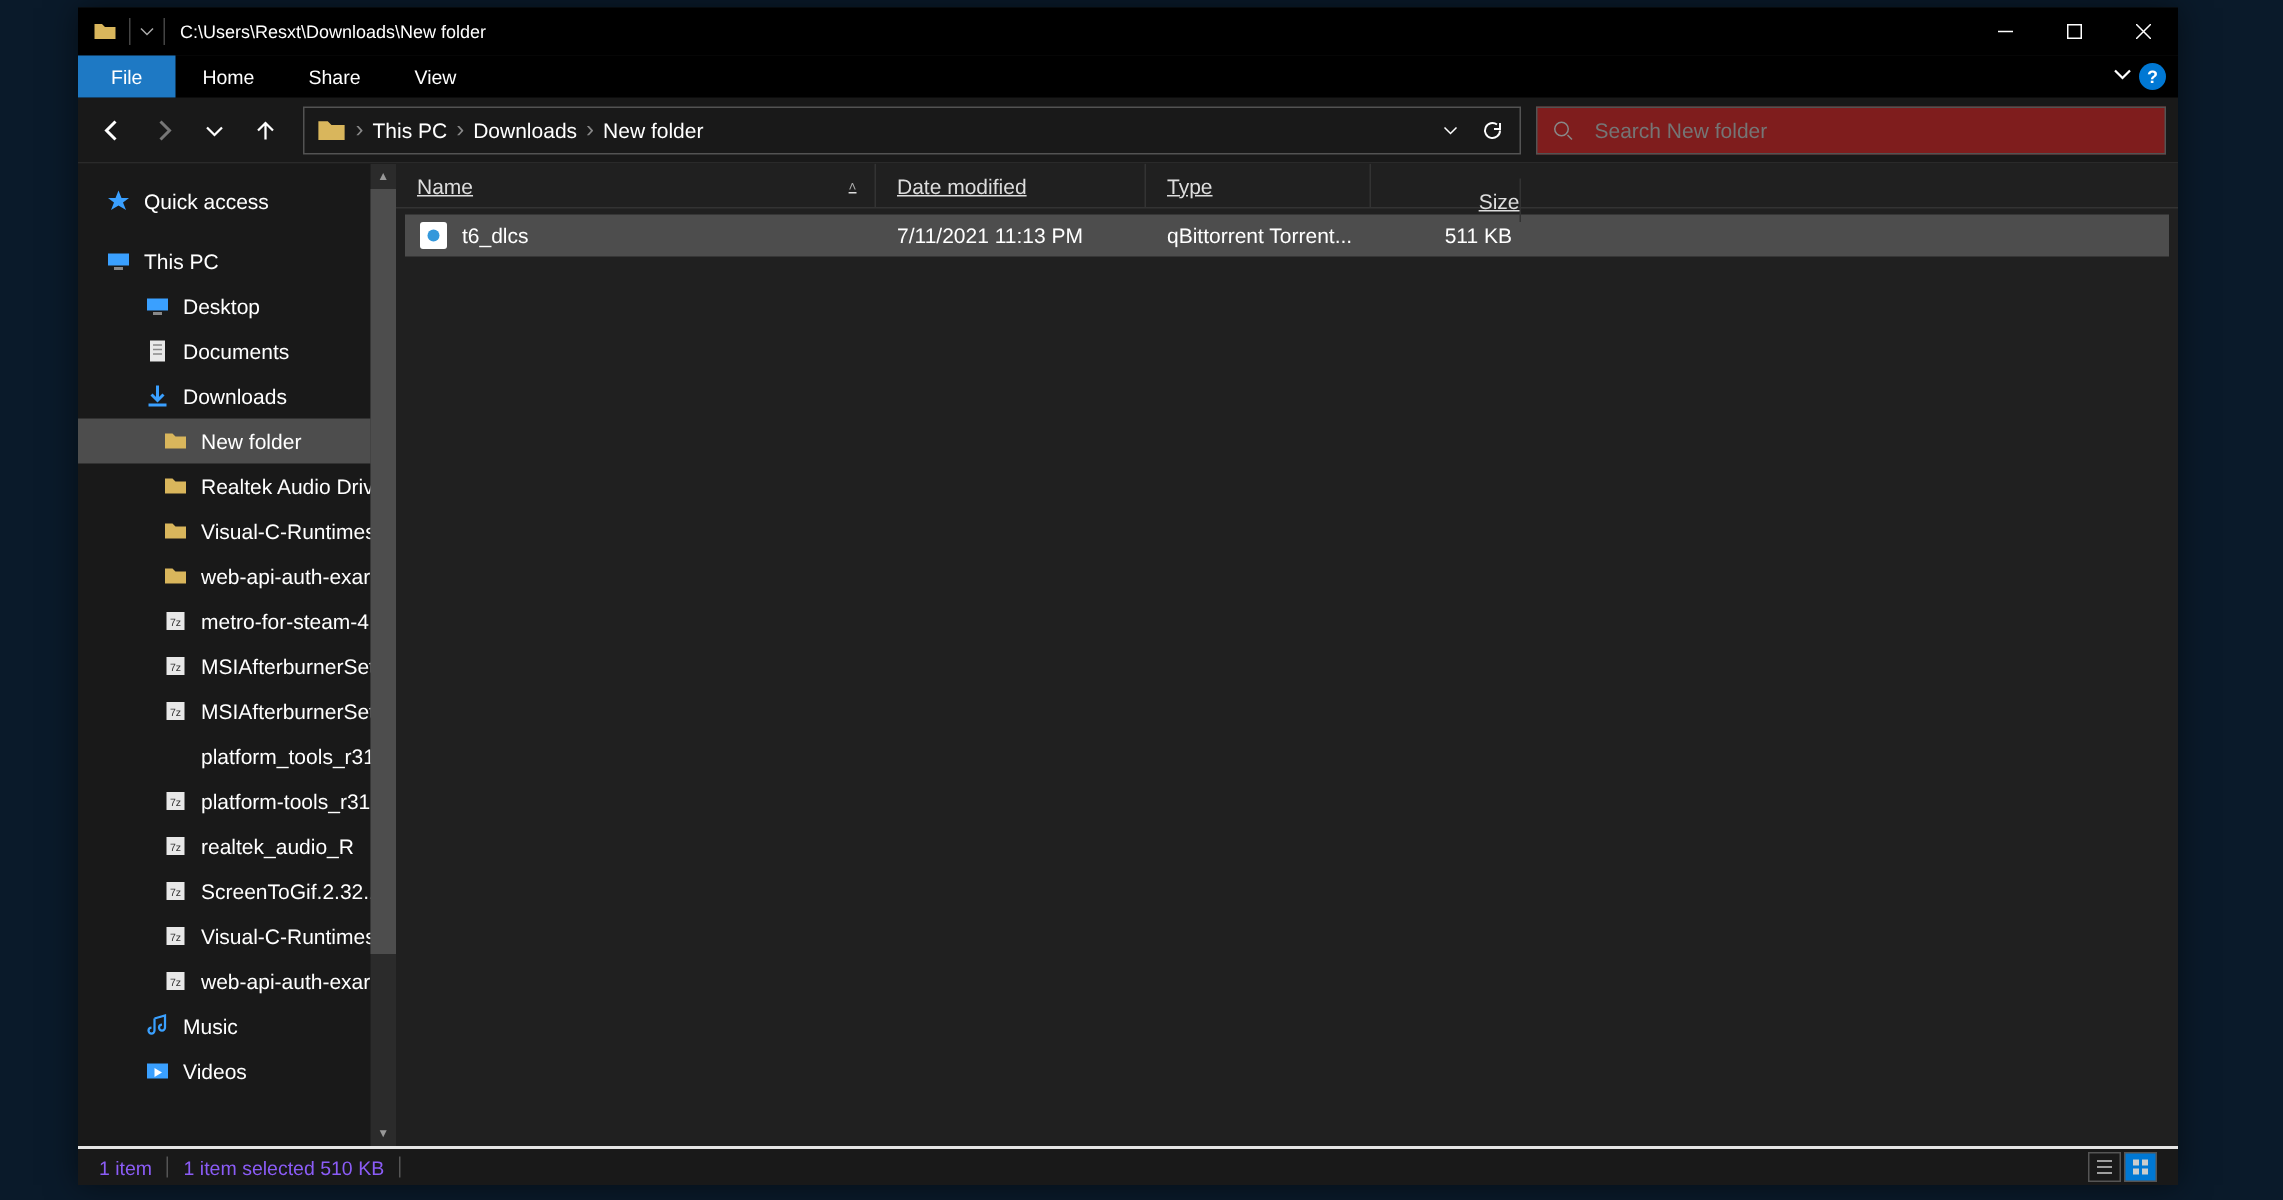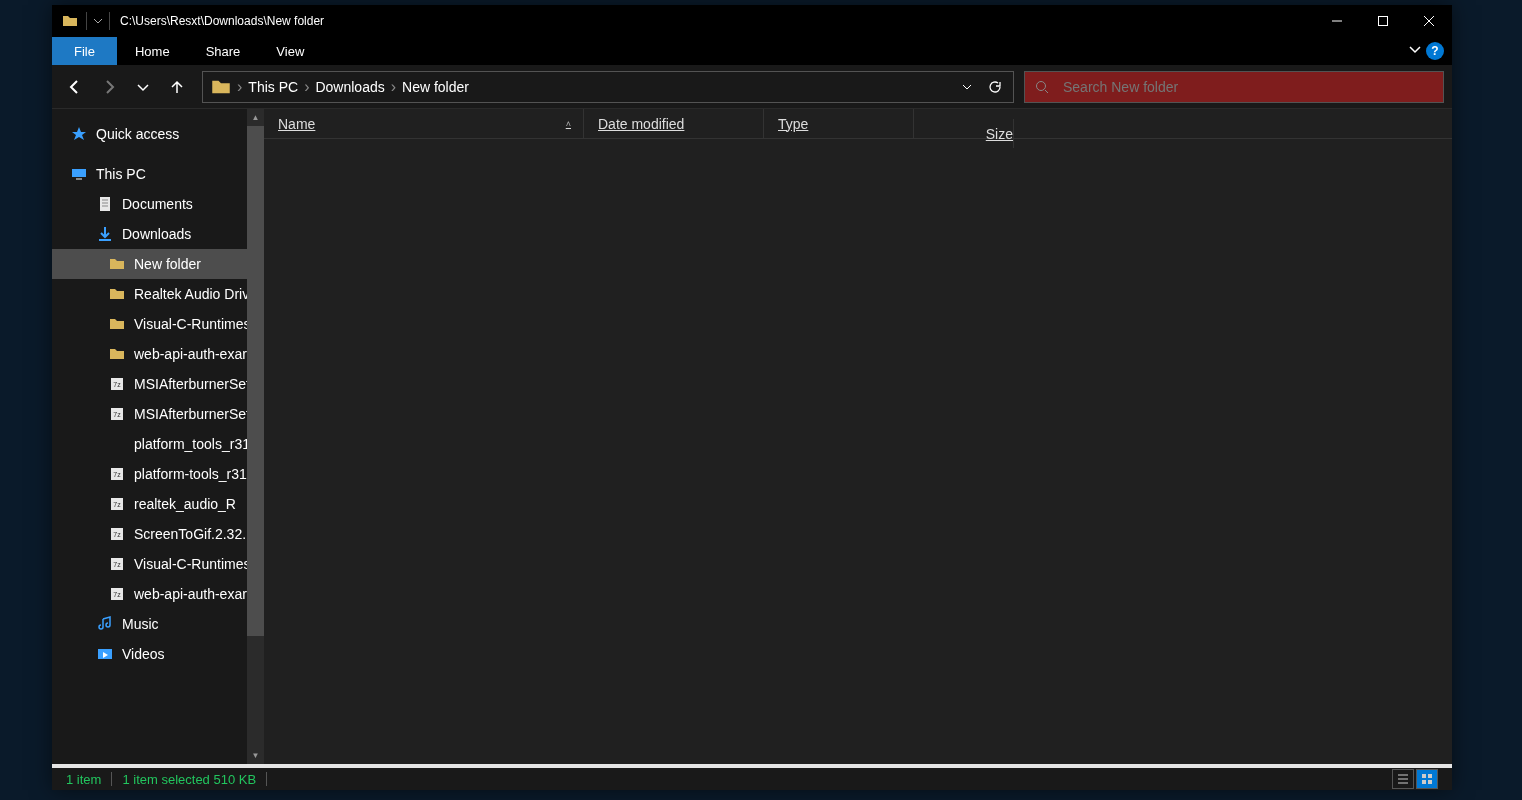--- a/index.html
+++ b/index.html
@@ -57,21 +57,21 @@
 .col .sortind { margin-left: auto; margin-right: 12px; font-size: 9px; color: #aaa; }
 .filerow { display: flex; align-items: center; height: 28px; margin: 4px 6px 0 6px; background: #4d4d4d; color: #fff; font-size: 14px; }
 .filerow .cell { padding-left: 8px; }
 .filerow .name-cell { width: 320px; display: flex; align-items: center; }
 .filerow .date-cell { width: 180px; }
 .filerow .type-cell { width: 150px; white-space: nowrap; overflow: hidden; text-overflow: ellipsis; }
 .filerow .size-cell { width: 100px; text-align: right; padding-right: 12px; }
 .file-icon { width: 18px; height: 18px; margin-right: 10px; margin-left: 2px; background: #fff; border-radius: 2px; position: relative; display: flex; align-items: center; justify-content: center; }
 .file-icon::after { content: ""; width: 8px; height: 8px; background: #3498db; border-radius: 50%; }
 
-.statusbar { height: 26px; background: #191919; border-top: 4px solid #e5e5e5; display: flex; align-items: center; color: #22c55e; font-size: 13px; padding: 0 14px; }
+.statusbar { height: 26px; background: #191919; border-top: 2px solid #e5e5e5; display: flex; align-items: center; color: #8b5cf6; font-size: 13px; padding: 0 14px; }
 .statusbar .ssep { width: 1px; height: 14px; background: #555; margin: 0 10px; }
 .statusbar .viewbtns { margin-left: auto; display: flex; gap: 2px; }
 .viewbtns div { width: 22px; height: 20px; border: 1px solid #555; display: flex; align-items: center; justify-content: center; }
 .viewbtns .active { background: #0078d4; }
 .viewbtns svg { width: 12px; height: 12px; fill: #ccc; }
 
 svg.folder path{ fill:#d9b65c; }
 </style>
 </head>
 <body>
@@ -195,20 +195,29 @@
               <rect x="1" y="3" width="14" height="8" fill="#3aa0ff"></rect>
               <rect x="5" y="12" width="6" height="2" fill="#888"></rect>
             </svg>
           </span>
         <span>This PC</span>
       </div>
       <div id="thispc-children">
           <div class="side-item child">
             <span class="side-icon">
               <svg viewBox="0 0 16 16" width="16" height="16">
+                <rect x="1" y="3" width="14" height="8" fill="#3aa0ff"></rect>
+                <rect x="5" y="12" width="6" height="2" fill="#888"></rect>
+              </svg>
+            </span>
+            <span>Desktop</span>
+          </div>
+          <div class="side-item child">
+            <span class="side-icon">
+              <svg viewBox="0 0 16 16" width="16" height="16">
                 <rect x="3" y="1" width="10" height="14" fill="#e8e8e8"></rect>
                 <path d="M5 4h6M5 7h6M5 10h6" stroke="#888"></path>
               </svg>
             </span>
             <span>Documents</span>
           </div>
           <div class="side-item child">
             <span class="side-icon">
               <svg viewBox="0 0 16 16" width="16" height="16">
                 <path d="M8 1v9M4 7l4 4 4-4" stroke="#3aa0ff" fill="none" stroke-width="2"></path>
@@ -241,20 +250,29 @@
             </span>
             <span>Visual-C-Runtimes-</span>
           </div>
           <div class="side-item grandchild">
             <span class="side-icon">
               <svg viewBox="0 0 16 16" width="16" height="16">
                 <path d="M1 3h5l2 2h7v8H1z" fill="#d9b65c"></path>
               </svg>
             </span>
             <span>web-api-auth-exar</span>
+          </div>
+          <div class="side-item grandchild">
+            <span class="side-icon">
+              <svg viewBox="0 0 16 16" width="16" height="16">
+                <rect x="2" y="2" width="12" height="12" fill="#e8e8e8"></rect>
+                <text x="8" y="11" font-size="7" text-anchor="middle" fill="#333">7z</text>
+              </svg>
+            </span>
+            <span>metro-for-steam-4</span>
           </div>
           <div class="side-item grandchild">
             <span class="side-icon">
               <svg viewBox="0 0 16 16" width="16" height="16">
                 <rect x="2" y="2" width="12" height="12" fill="#e8e8e8"></rect>
                 <text x="8" y="11" font-size="7" text-anchor="middle" fill="#333">7z</text>
               </svg>
             </span>
             <span>MSIAfterburnerSetu</span>
           </div>
@@ -352,20 +370,29 @@
           </div>
         <div class="col date">
             <span>Date modified</span>
           </div>
         <div class="col type">
             <span>Type</span>
           </div>
         <div class="col size">
             <span>Size</span>
           </div>
+      </div>
+      <div class="filerow">
+        <div class="cell name-cell">
+          <span class="file-icon"></span>
+          <span>t6_dlcs</span>
+        </div>
+        <div class="cell date-cell">7/11/2021 11:13 PM</div>
+        <div class="cell type-cell">qBittorrent Torrent...</div>
+        <div class="cell size-cell">511 KB</div>
       </div>
     </div>
   </div>
 
   <div class="statusbar">
     <span>1 item</span>
     <span class="ssep"></span>
     <span>1 item selected  510 KB</span>
     <span class="ssep"></span>
     <div class="viewbtns">

